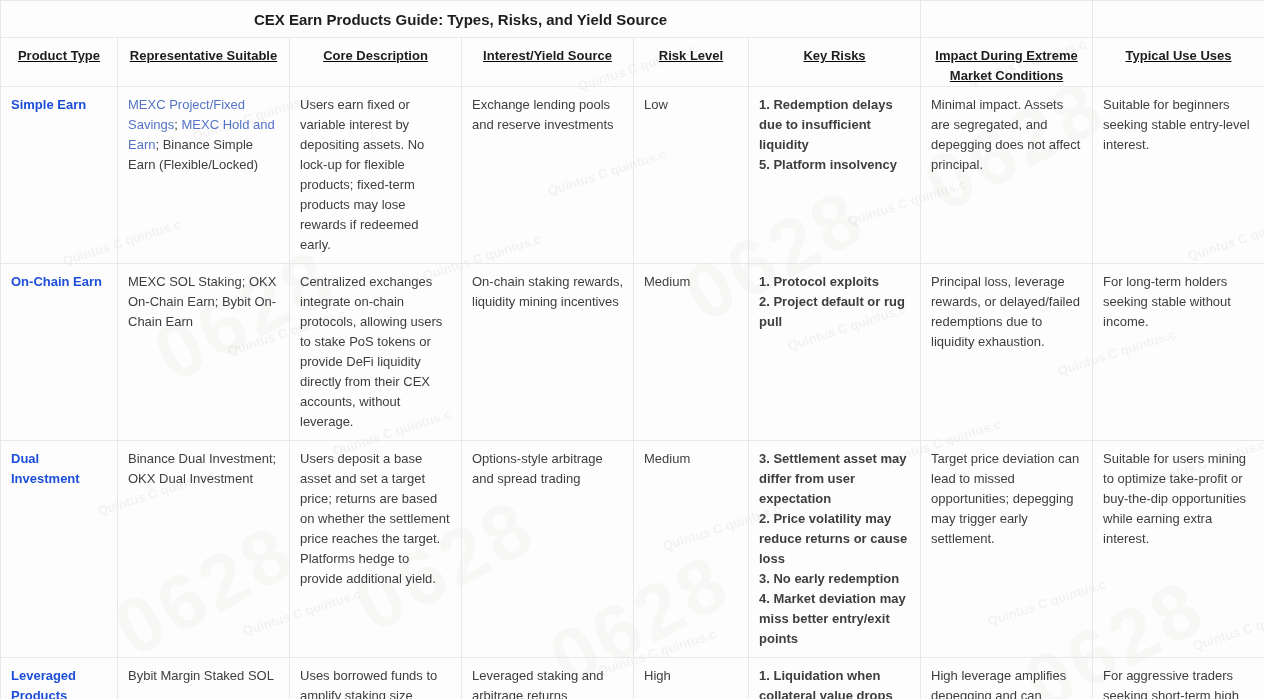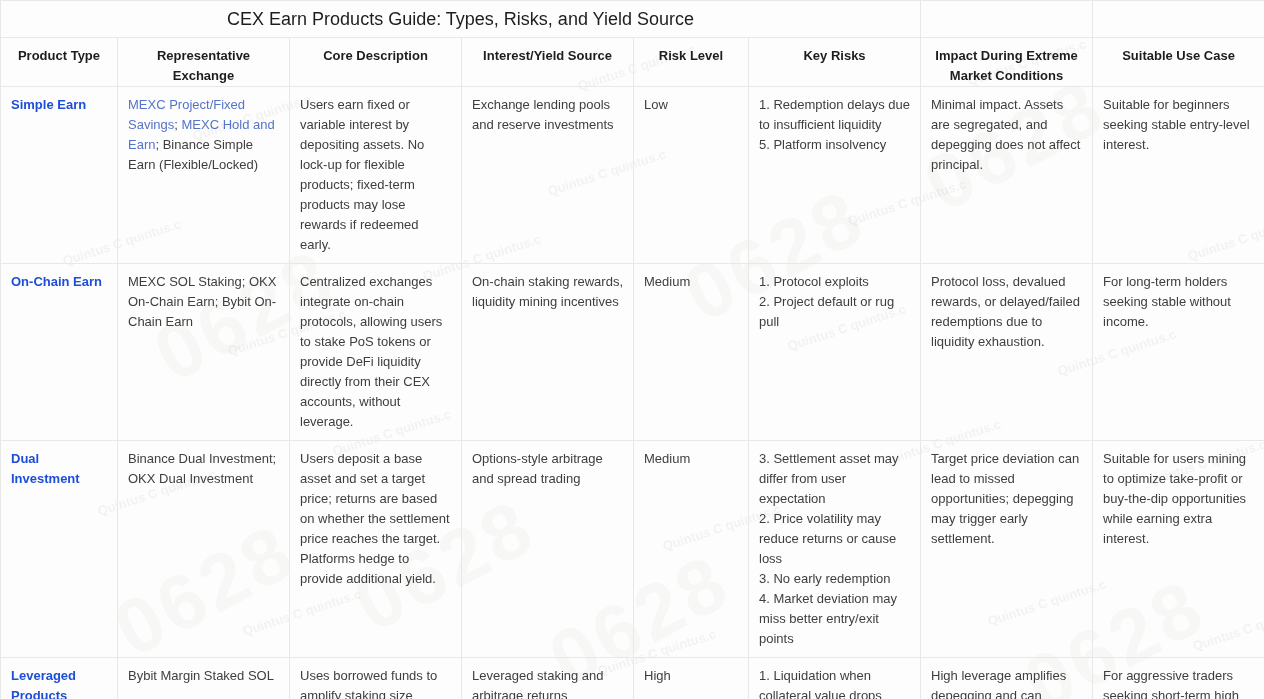--- a/index.html
+++ b/index.html
@@ -27,45 +27,45 @@
   table.guide-table {
     position: relative; z-index: 1;
     width: 1264px; table-layout: fixed; border-collapse: collapse;
     background: transparent;
   }
   th, td { border: 1px solid #e8e8e8; background: transparent; }
 
   tr.title-row { height: 37px; }
   .title-cell {
     text-align: center; vertical-align: middle;
-    font-size: 18px; font-weight: normal; color: #1d1d1d;
+    font-size: 15px; font-weight: bold; color: #1d1d1d;
     padding: 0 16px;
   }
   .title-side { padding: 0; }
 
-  tr.header-row { height: 48px; }
+  tr.header-row { height: 48px; text-decoration: underline; }
   tr.header-row th {
     vertical-align: top; text-align: center;
     font-size: 13px; font-weight: bold; line-height: 20px; color: #1d1d1d;
     padding: 8px 10px 0 10px;
   }
 
   tbody td {
     vertical-align: top; text-align: left;
     font-size: 13px; line-height: 20px; color: #3e3e3e;
     padding: 8px 10px;
   }
   tbody tr.r0 { height: 137px; }
   tbody tr.r1 { height: 153px; }
   tbody tr.r2 { height: 173px; }
   tbody tr.r3 { height: 151px; }
 
   td.cell-product-type { font-weight: bold; color: #1d4ed8; }
   a.product-link { text-decoration: none; cursor: pointer; }
-  .risk-item { display: block; }
+  .risk-item { display: block; font-weight: bold; }
 </style>
 </head>
 <body>
 
 <div class="page">
   <div class="watermark-layer" id="watermark-layer">
       <span class="wm-small" style="left: 190px; top: 110px;">Quintus C quintus.c</span>
       <span class="wm-small" style="left: 575px; top: 60px;">Quintus C quintus.c</span>
       <span class="wm-small" style="left: 965px; top: 55px;">Quintus C quintus.c</span>
       <span class="wm-small" style="left: 545px; top: 165px;">Quintus C quintus.c</span>
@@ -106,27 +106,27 @@
         <col style="width:172px">
     </colgroup>
     <thead>
       <tr class="title-row">
         <th class="title-cell" colspan="6">CEX Earn Products Guide: Types, Risks, and Yield Source</th>
         <th class="title-side"></th>
         <th class="title-side"></th>
       </tr>
       <tr class="header-row" id="header-row">
           <th>Product Type</th>
-          <th>Representative Exchange</th>
+          <th>Representative Suitable</th>
           <th>Core Description</th>
           <th>Interest/Yield Source</th>
           <th>Risk Level</th>
           <th>Key Risks</th>
           <th>Impact During Extreme Market Conditions</th>
-          <th>Suitable Use Case</th>
+          <th>Typical Use Uses</th>
         </tr>
     </thead>
     <tbody id="table-body">
         <tr class="r0">
           <td class="cell-product-type">Simple Earn</td>
           <td class="cell-representative-products"><a class="product-link" style="color: rgb(85, 116, 199);">MEXC Project/Fixed Savings</a><span>; </span><a class="product-link" style="color: rgb(85, 116, 199);">MEXC Hold and Earn</a><span>; Binance Simple Earn (Flexible/Locked)</span></td>
           <td class="cell-core-description">Users earn fixed or variable interest by depositing assets. No lock-up for flexible products; fixed-term products may lose rewards if redeemed early.</td>
           <td class="cell-interest-yield-source">Exchange lending pools and reserve investments</td>
           <td class="cell-risk-level">Low</td>
           <td class="cell-key-risks">
@@ -139,21 +139,21 @@
         <tr class="r1">
           <td class="cell-product-type">On-Chain Earn</td>
           <td class="cell-representative-products"><span>MEXC SOL Staking; OKX On-Chain Earn; Bybit On-Chain Earn</span></td>
           <td class="cell-core-description">Centralized exchanges integrate on-chain protocols, allowing users to stake PoS tokens or provide DeFi liquidity directly from their CEX accounts, without leverage.</td>
           <td class="cell-interest-yield-source">On-chain staking rewards, liquidity mining incentives</td>
           <td class="cell-risk-level">Medium</td>
           <td class="cell-key-risks">
             <span class="risk-item">1. Protocol exploits</span>
             <span class="risk-item">2. Project default or rug pull</span>
           </td>
-          <td class="cell-impact">Protocol loss, devalued rewards, or delayed/failed redemptions due to liquidity exhaustion.</td>
+          <td class="cell-impact">Principal loss, leverage rewards, or delayed/failed redemptions due to liquidity exhaustion.</td>
           <td class="cell-use-case">For long-term holders seeking stable without income.</td>
         </tr>
         <tr class="r2">
           <td class="cell-product-type">Dual Investment</td>
           <td class="cell-representative-products"><span>Binance Dual Investment; OKX Dual Investment</span></td>
           <td class="cell-core-description">Users deposit a base asset and set a target price; returns are based on whether the settlement price reaches the target. Platforms hedge to provide additional yield.</td>
           <td class="cell-interest-yield-source">Options-style arbitrage and spread trading</td>
           <td class="cell-risk-level">Medium</td>
           <td class="cell-key-risks">
             <span class="risk-item">3. Settlement asset may differ from user expectation</span>

